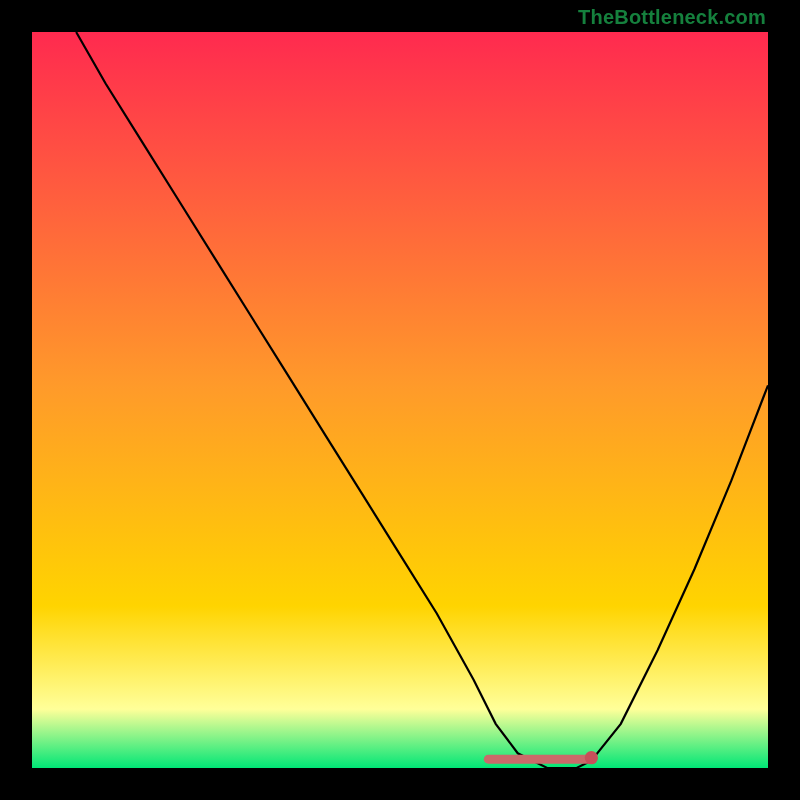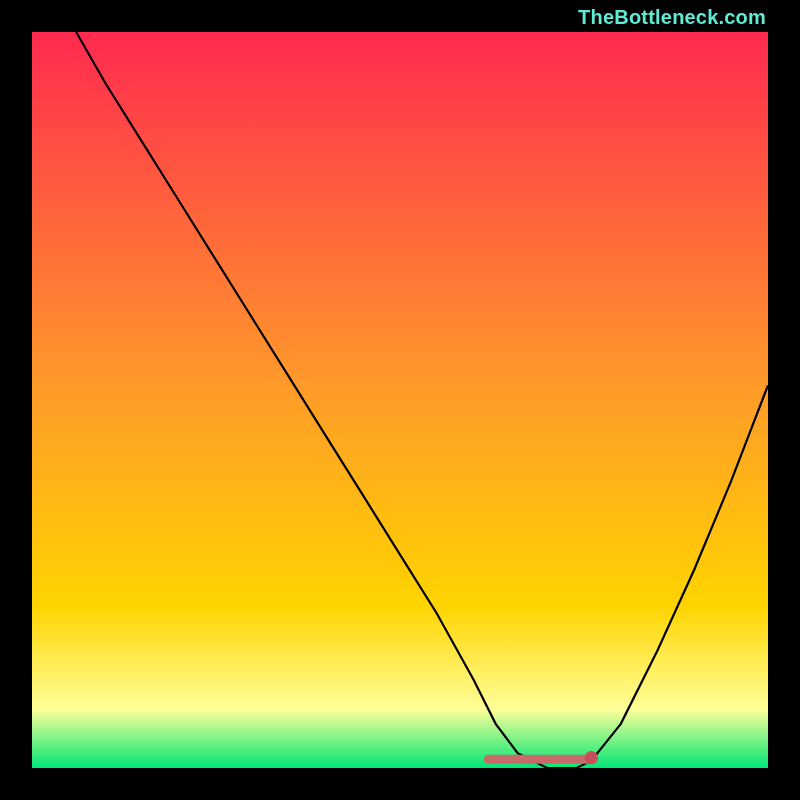--- a/index.html
+++ b/index.html
@@ -22,21 +22,21 @@
     position: absolute;
     left: 0;
     top: 0;
     width: 100%;
     height: 100%;
   }
   .watermark {
     position: absolute;
     top: 6px;
     right: 34px;
-    color: #5eead4;
+    color: #15803d;
     font-weight: bold;
     font-size: 20px;
     letter-spacing: 0.2px;
   }
   svg.curve-layer {
     position: absolute;
     left: 0;
     top: 0;
     width: 100%;
     height: 100%;

